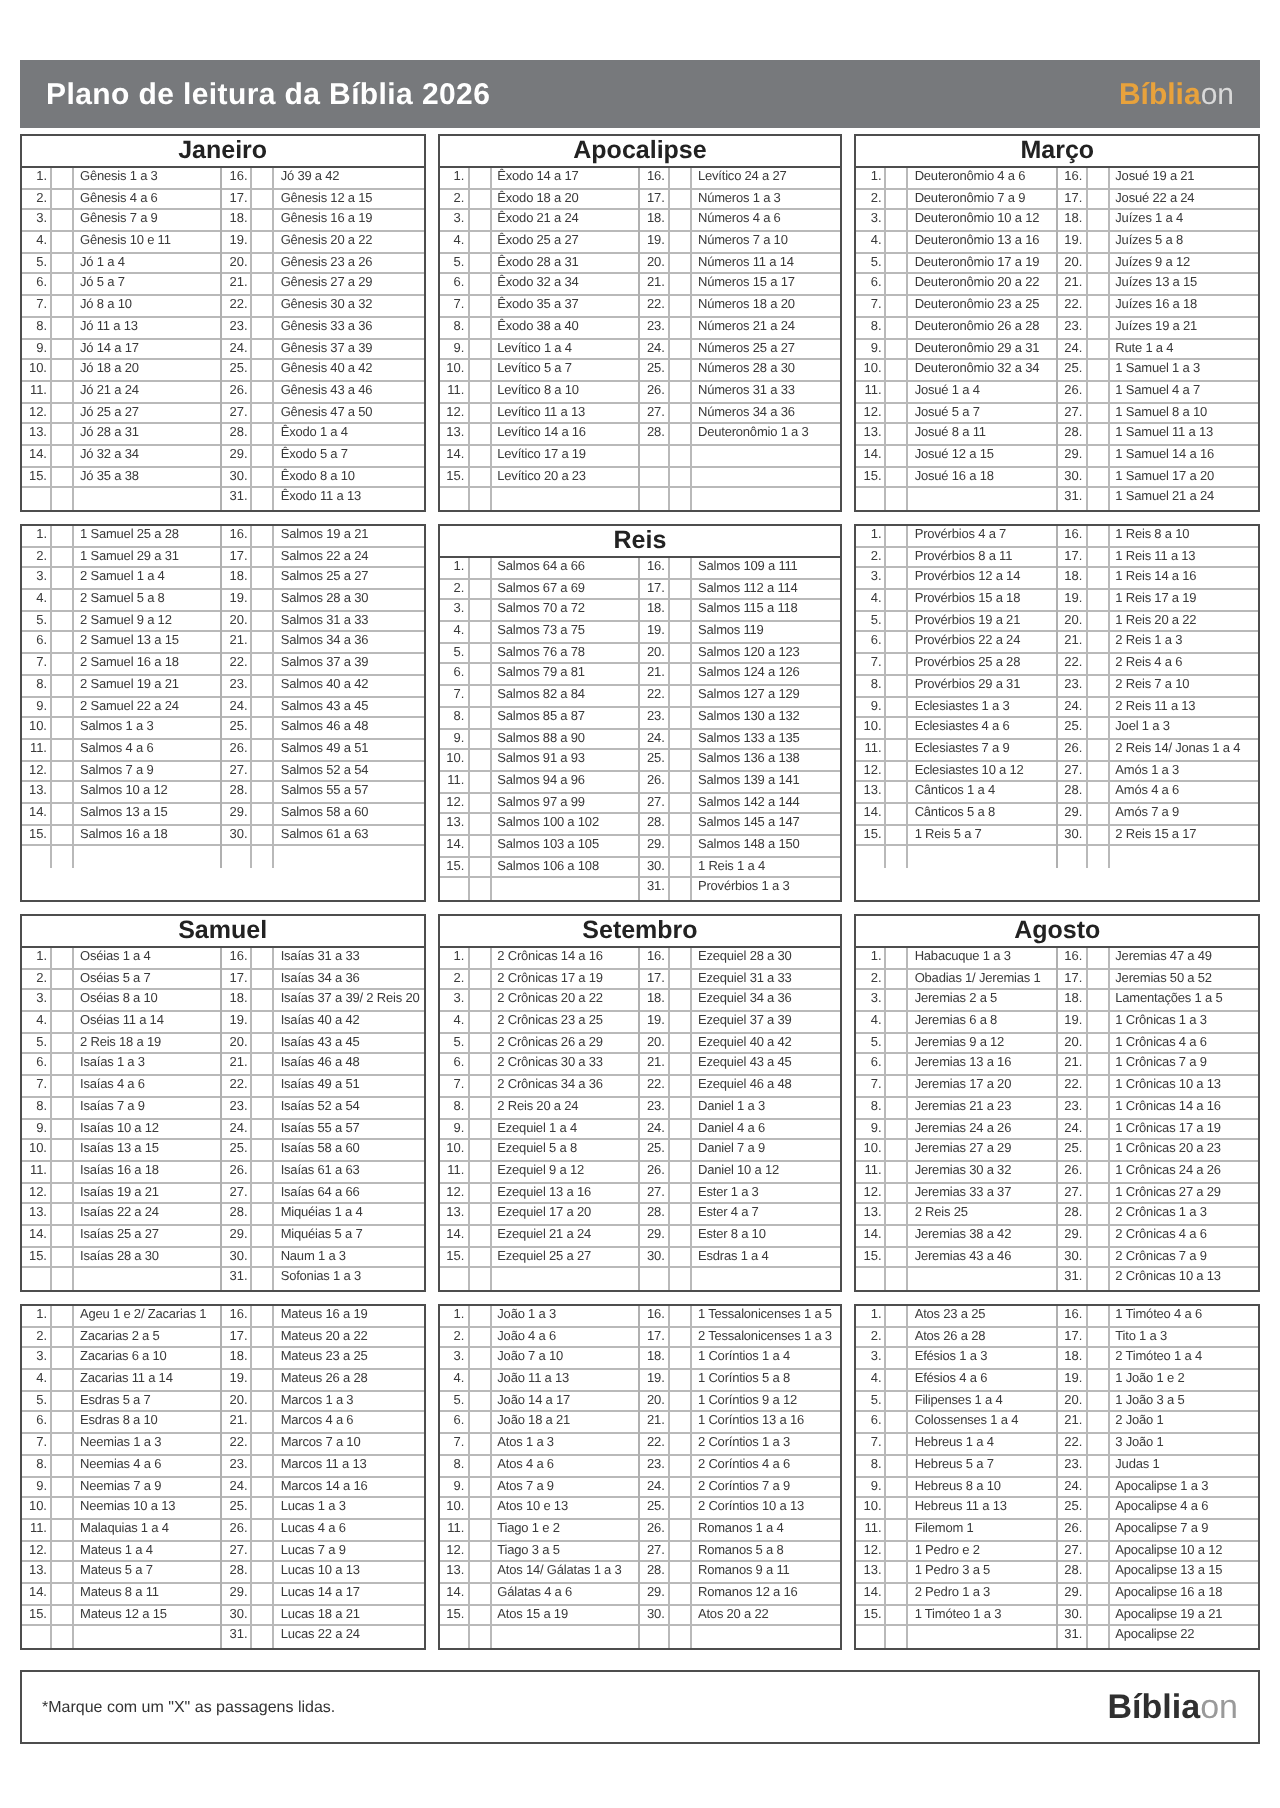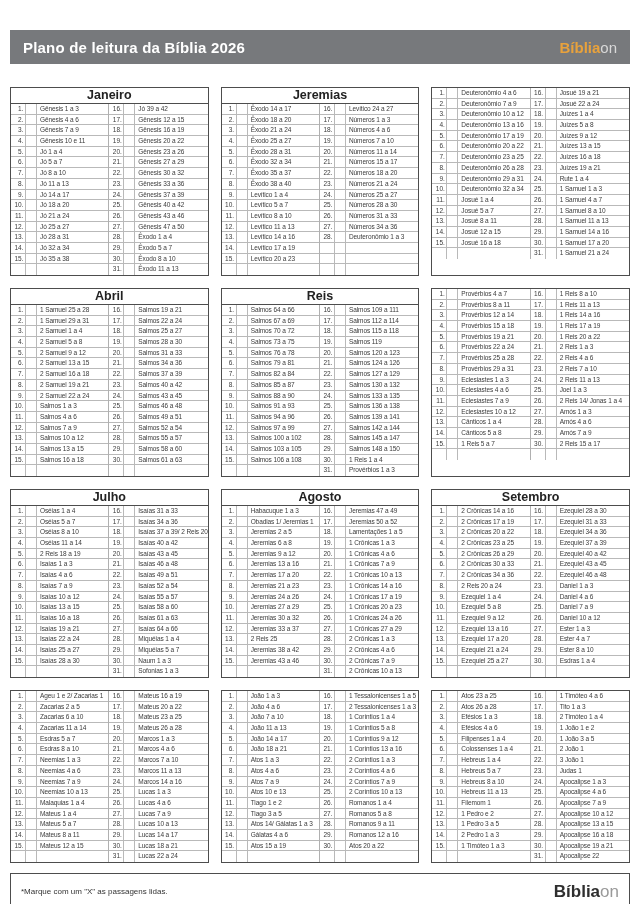--- a/index.html
+++ b/index.html
@@ -17,24 +17,24 @@
     display:flex; align-items:center; justify-content:space-between;
     padding:2px 13px;
   }
   .header-title { color:#ffffff; font-weight:bold; font-size:15px; letter-spacing:0.2px; }
   .logo { font-size:15px; }
   .logo .logo-primary { font-weight:bold; color:#e8a23c; }
   .logo .logo-secondary { color:#d9d9d9; }
 
   
   .months-grid {
-    margin-top:23px;
+    margin-top:3px;
     display:grid;
     grid-template-columns:repeat(3, 1fr);
-    column-gap:6px; row-gap:6px;gap:12px;
+    column-gap:6px; row-gap:6px;
   }
   .month { border:1px solid #4d4d4d; background:#fff; }
   .month-title {
     height:16px; line-height:15px; text-align:center;
     font-weight:bold; font-size:12.5px; color:#222;
     border-bottom:1px solid #4d4d4d;
   }
   .month-body { display:flex; }
   .month-half { width:50%; display:flex; flex-direction:column; }
   .month-half.left { border-right:1px solid #b0b0b0; }
@@ -238,21 +238,21 @@
             </div>
             <div class="day-row">
               <div class="cell-num">31.</div>
               <div class="cell-chk"></div>
               <div class="cell-txt">Êxodo 11 a 13</div>
             </div>
           </div>
         </div>
       </div>
       <div class="month">
-        <div class="month-title">Jeremias</div>
+        <div class="month-title">Apocalipse</div>
         <div class="month-body">
           <div class="month-half left">
             <div class="day-row">
               <div class="cell-num">1.</div>
               <div class="cell-chk"></div>
               <div class="cell-txt">Êxodo 14 a 17</div>
             </div>
             <div class="day-row">
               <div class="cell-num">2.</div>
               <div class="cell-chk"></div>
@@ -407,20 +407,21 @@
             </div>
             <div class="day-row">
               <div class="cell-num"></div>
               <div class="cell-chk"></div>
               <div class="cell-txt"></div>
             </div>
           </div>
         </div>
       </div>
       <div class="month">
+        <div class="month-title">Março</div>
         <div class="month-body">
           <div class="month-half left">
             <div class="day-row">
               <div class="cell-num">1.</div>
               <div class="cell-chk"></div>
               <div class="cell-txt">Deuteronômio 4 a 6</div>
             </div>
             <div class="day-row">
               <div class="cell-num">2.</div>
               <div class="cell-chk"></div>
@@ -575,21 +576,20 @@
             </div>
             <div class="day-row">
               <div class="cell-num">31.</div>
               <div class="cell-chk"></div>
               <div class="cell-txt">1 Samuel 21 a 24</div>
             </div>
           </div>
         </div>
       </div>
       <div class="month">
-        <div class="month-title">Abril</div>
         <div class="month-body">
           <div class="month-half left">
             <div class="day-row">
               <div class="cell-num">1.</div>
               <div class="cell-chk"></div>
               <div class="cell-txt">1 Samuel 25 a 28</div>
             </div>
             <div class="day-row">
               <div class="cell-num">2.</div>
               <div class="cell-chk"></div>
@@ -1081,21 +1081,21 @@
             </div>
             <div class="day-row">
               <div class="cell-num"></div>
               <div class="cell-chk"></div>
               <div class="cell-txt"></div>
             </div>
           </div>
         </div>
       </div>
       <div class="month">
-        <div class="month-title">Julho</div>
+        <div class="month-title">Samuel</div>
         <div class="month-body">
           <div class="month-half left">
             <div class="day-row">
               <div class="cell-num">1.</div>
               <div class="cell-chk"></div>
               <div class="cell-txt">Oséias 1 a 4</div>
             </div>
             <div class="day-row">
               <div class="cell-num">2.</div>
               <div class="cell-chk"></div>
@@ -1245,20 +1245,189 @@
             </div>
             <div class="day-row">
               <div class="cell-num">30.</div>
               <div class="cell-chk"></div>
               <div class="cell-txt">Naum 1 a 3</div>
             </div>
             <div class="day-row">
               <div class="cell-num">31.</div>
               <div class="cell-chk"></div>
               <div class="cell-txt">Sofonias 1 a 3</div>
+            </div>
+          </div>
+        </div>
+      </div>
+      <div class="month">
+        <div class="month-title">Setembro</div>
+        <div class="month-body">
+          <div class="month-half left">
+            <div class="day-row">
+              <div class="cell-num">1.</div>
+              <div class="cell-chk"></div>
+              <div class="cell-txt">2 Crônicas 14 a 16</div>
+            </div>
+            <div class="day-row">
+              <div class="cell-num">2.</div>
+              <div class="cell-chk"></div>
+              <div class="cell-txt">2 Crônicas 17 a 19</div>
+            </div>
+            <div class="day-row">
+              <div class="cell-num">3.</div>
+              <div class="cell-chk"></div>
+              <div class="cell-txt">2 Crônicas 20 a 22</div>
+            </div>
+            <div class="day-row">
+              <div class="cell-num">4.</div>
+              <div class="cell-chk"></div>
+              <div class="cell-txt">2 Crônicas 23 a 25</div>
+            </div>
+            <div class="day-row">
+              <div class="cell-num">5.</div>
+              <div class="cell-chk"></div>
+              <div class="cell-txt">2 Crônicas 26 a 29</div>
+            </div>
+            <div class="day-row">
+              <div class="cell-num">6.</div>
+              <div class="cell-chk"></div>
+              <div class="cell-txt">2 Crônicas 30 a 33</div>
+            </div>
+            <div class="day-row">
+              <div class="cell-num">7.</div>
+              <div class="cell-chk"></div>
+              <div class="cell-txt">2 Crônicas 34 a 36</div>
+            </div>
+            <div class="day-row">
+              <div class="cell-num">8.</div>
+              <div class="cell-chk"></div>
+              <div class="cell-txt">2 Reis 20 a 24</div>
+            </div>
+            <div class="day-row">
+              <div class="cell-num">9.</div>
+              <div class="cell-chk"></div>
+              <div class="cell-txt">Ezequiel 1 a 4</div>
+            </div>
+            <div class="day-row">
+              <div class="cell-num">10.</div>
+              <div class="cell-chk"></div>
+              <div class="cell-txt">Ezequiel 5 a 8</div>
+            </div>
+            <div class="day-row">
+              <div class="cell-num">11.</div>
+              <div class="cell-chk"></div>
+              <div class="cell-txt">Ezequiel 9 a 12</div>
+            </div>
+            <div class="day-row">
+              <div class="cell-num">12.</div>
+              <div class="cell-chk"></div>
+              <div class="cell-txt">Ezequiel 13 a 16</div>
+            </div>
+            <div class="day-row">
+              <div class="cell-num">13.</div>
+              <div class="cell-chk"></div>
+              <div class="cell-txt">Ezequiel 17 a 20</div>
+            </div>
+            <div class="day-row">
+              <div class="cell-num">14.</div>
+              <div class="cell-chk"></div>
+              <div class="cell-txt">Ezequiel 21 a 24</div>
+            </div>
+            <div class="day-row">
+              <div class="cell-num">15.</div>
+              <div class="cell-chk"></div>
+              <div class="cell-txt">Ezequiel 25 a 27</div>
+            </div>
+            <div class="day-row">
+              <div class="cell-num"></div>
+              <div class="cell-chk"></div>
+              <div class="cell-txt"></div>
+            </div>
+          </div>
+          <div class="month-half right">
+            <div class="day-row">
+              <div class="cell-num">16.</div>
+              <div class="cell-chk"></div>
+              <div class="cell-txt">Ezequiel 28 a 30</div>
+            </div>
+            <div class="day-row">
+              <div class="cell-num">17.</div>
+              <div class="cell-chk"></div>
+              <div class="cell-txt">Ezequiel 31 a 33</div>
+            </div>
+            <div class="day-row">
+              <div class="cell-num">18.</div>
+              <div class="cell-chk"></div>
+              <div class="cell-txt">Ezequiel 34 a 36</div>
+            </div>
+            <div class="day-row">
+              <div class="cell-num">19.</div>
+              <div class="cell-chk"></div>
+              <div class="cell-txt">Ezequiel 37 a 39</div>
+            </div>
+            <div class="day-row">
+              <div class="cell-num">20.</div>
+              <div class="cell-chk"></div>
+              <div class="cell-txt">Ezequiel 40 a 42</div>
+            </div>
+            <div class="day-row">
+              <div class="cell-num">21.</div>
+              <div class="cell-chk"></div>
+              <div class="cell-txt">Ezequiel 43 a 45</div>
+            </div>
+            <div class="day-row">
+              <div class="cell-num">22.</div>
+              <div class="cell-chk"></div>
+              <div class="cell-txt">Ezequiel 46 a 48</div>
+            </div>
+            <div class="day-row">
+              <div class="cell-num">23.</div>
+              <div class="cell-chk"></div>
+              <div class="cell-txt">Daniel 1 a 3</div>
+            </div>
+            <div class="day-row">
+              <div class="cell-num">24.</div>
+              <div class="cell-chk"></div>
+              <div class="cell-txt">Daniel 4 a 6</div>
+            </div>
+            <div class="day-row">
+              <div class="cell-num">25.</div>
+              <div class="cell-chk"></div>
+              <div class="cell-txt">Daniel 7 a 9</div>
+            </div>
+            <div class="day-row">
+              <div class="cell-num">26.</div>
+              <div class="cell-chk"></div>
+              <div class="cell-txt">Daniel 10 a 12</div>
+            </div>
+            <div class="day-row">
+              <div class="cell-num">27.</div>
+              <div class="cell-chk"></div>
+              <div class="cell-txt">Ester 1 a 3</div>
+            </div>
+            <div class="day-row">
+              <div class="cell-num">28.</div>
+              <div class="cell-chk"></div>
+              <div class="cell-txt">Ester 4 a 7</div>
+            </div>
+            <div class="day-row">
+              <div class="cell-num">29.</div>
+              <div class="cell-chk"></div>
+              <div class="cell-txt">Ester 8 a 10</div>
+            </div>
+            <div class="day-row">
+              <div class="cell-num">30.</div>
+              <div class="cell-chk"></div>
+              <div class="cell-txt">Esdras 1 a 4</div>
+            </div>
+            <div class="day-row">
+              <div class="cell-num"></div>
+              <div class="cell-chk"></div>
+              <div class="cell-txt"></div>
             </div>
           </div>
         </div>
       </div>
       <div class="month">
         <div class="month-title">Agosto</div>
         <div class="month-body">
           <div class="month-half left">
             <div class="day-row">
               <div class="cell-num">1.</div>
@@ -1414,189 +1583,20 @@
             </div>
             <div class="day-row">
               <div class="cell-num">30.</div>
               <div class="cell-chk"></div>
               <div class="cell-txt">2 Crônicas 7 a 9</div>
             </div>
             <div class="day-row">
               <div class="cell-num">31.</div>
               <div class="cell-chk"></div>
               <div class="cell-txt">2 Crônicas 10 a 13</div>
-            </div>
-          </div>
-        </div>
-      </div>
-      <div class="month">
-        <div class="month-title">Setembro</div>
-        <div class="month-body">
-          <div class="month-half left">
-            <div class="day-row">
-              <div class="cell-num">1.</div>
-              <div class="cell-chk"></div>
-              <div class="cell-txt">2 Crônicas 14 a 16</div>
-            </div>
-            <div class="day-row">
-              <div class="cell-num">2.</div>
-              <div class="cell-chk"></div>
-              <div class="cell-txt">2 Crônicas 17 a 19</div>
-            </div>
-            <div class="day-row">
-              <div class="cell-num">3.</div>
-              <div class="cell-chk"></div>
-              <div class="cell-txt">2 Crônicas 20 a 22</div>
-            </div>
-            <div class="day-row">
-              <div class="cell-num">4.</div>
-              <div class="cell-chk"></div>
-              <div class="cell-txt">2 Crônicas 23 a 25</div>
-            </div>
-            <div class="day-row">
-              <div class="cell-num">5.</div>
-              <div class="cell-chk"></div>
-              <div class="cell-txt">2 Crônicas 26 a 29</div>
-            </div>
-            <div class="day-row">
-              <div class="cell-num">6.</div>
-              <div class="cell-chk"></div>
-              <div class="cell-txt">2 Crônicas 30 a 33</div>
-            </div>
-            <div class="day-row">
-              <div class="cell-num">7.</div>
-              <div class="cell-chk"></div>
-              <div class="cell-txt">2 Crônicas 34 a 36</div>
-            </div>
-            <div class="day-row">
-              <div class="cell-num">8.</div>
-              <div class="cell-chk"></div>
-              <div class="cell-txt">2 Reis 20 a 24</div>
-            </div>
-            <div class="day-row">
-              <div class="cell-num">9.</div>
-              <div class="cell-chk"></div>
-              <div class="cell-txt">Ezequiel 1 a 4</div>
-            </div>
-            <div class="day-row">
-              <div class="cell-num">10.</div>
-              <div class="cell-chk"></div>
-              <div class="cell-txt">Ezequiel 5 a 8</div>
-            </div>
-            <div class="day-row">
-              <div class="cell-num">11.</div>
-              <div class="cell-chk"></div>
-              <div class="cell-txt">Ezequiel 9 a 12</div>
-            </div>
-            <div class="day-row">
-              <div class="cell-num">12.</div>
-              <div class="cell-chk"></div>
-              <div class="cell-txt">Ezequiel 13 a 16</div>
-            </div>
-            <div class="day-row">
-              <div class="cell-num">13.</div>
-              <div class="cell-chk"></div>
-              <div class="cell-txt">Ezequiel 17 a 20</div>
-            </div>
-            <div class="day-row">
-              <div class="cell-num">14.</div>
-              <div class="cell-chk"></div>
-              <div class="cell-txt">Ezequiel 21 a 24</div>
-            </div>
-            <div class="day-row">
-              <div class="cell-num">15.</div>
-              <div class="cell-chk"></div>
-              <div class="cell-txt">Ezequiel 25 a 27</div>
-            </div>
-            <div class="day-row">
-              <div class="cell-num"></div>
-              <div class="cell-chk"></div>
-              <div class="cell-txt"></div>
-            </div>
-          </div>
-          <div class="month-half right">
-            <div class="day-row">
-              <div class="cell-num">16.</div>
-              <div class="cell-chk"></div>
-              <div class="cell-txt">Ezequiel 28 a 30</div>
-            </div>
-            <div class="day-row">
-              <div class="cell-num">17.</div>
-              <div class="cell-chk"></div>
-              <div class="cell-txt">Ezequiel 31 a 33</div>
-            </div>
-            <div class="day-row">
-              <div class="cell-num">18.</div>
-              <div class="cell-chk"></div>
-              <div class="cell-txt">Ezequiel 34 a 36</div>
-            </div>
-            <div class="day-row">
-              <div class="cell-num">19.</div>
-              <div class="cell-chk"></div>
-              <div class="cell-txt">Ezequiel 37 a 39</div>
-            </div>
-            <div class="day-row">
-              <div class="cell-num">20.</div>
-              <div class="cell-chk"></div>
-              <div class="cell-txt">Ezequiel 40 a 42</div>
-            </div>
-            <div class="day-row">
-              <div class="cell-num">21.</div>
-              <div class="cell-chk"></div>
-              <div class="cell-txt">Ezequiel 43 a 45</div>
-            </div>
-            <div class="day-row">
-              <div class="cell-num">22.</div>
-              <div class="cell-chk"></div>
-              <div class="cell-txt">Ezequiel 46 a 48</div>
-            </div>
-            <div class="day-row">
-              <div class="cell-num">23.</div>
-              <div class="cell-chk"></div>
-              <div class="cell-txt">Daniel 1 a 3</div>
-            </div>
-            <div class="day-row">
-              <div class="cell-num">24.</div>
-              <div class="cell-chk"></div>
-              <div class="cell-txt">Daniel 4 a 6</div>
-            </div>
-            <div class="day-row">
-              <div class="cell-num">25.</div>
-              <div class="cell-chk"></div>
-              <div class="cell-txt">Daniel 7 a 9</div>
-            </div>
-            <div class="day-row">
-              <div class="cell-num">26.</div>
-              <div class="cell-chk"></div>
-              <div class="cell-txt">Daniel 10 a 12</div>
-            </div>
-            <div class="day-row">
-              <div class="cell-num">27.</div>
-              <div class="cell-chk"></div>
-              <div class="cell-txt">Ester 1 a 3</div>
-            </div>
-            <div class="day-row">
-              <div class="cell-num">28.</div>
-              <div class="cell-chk"></div>
-              <div class="cell-txt">Ester 4 a 7</div>
-            </div>
-            <div class="day-row">
-              <div class="cell-num">29.</div>
-              <div class="cell-chk"></div>
-              <div class="cell-txt">Ester 8 a 10</div>
-            </div>
-            <div class="day-row">
-              <div class="cell-num">30.</div>
-              <div class="cell-chk"></div>
-              <div class="cell-txt">Esdras 1 a 4</div>
-            </div>
-            <div class="day-row">
-              <div class="cell-num"></div>
-              <div class="cell-chk"></div>
-              <div class="cell-txt"></div>
             </div>
           </div>
         </div>
       </div>
       <div class="month">
         <div class="month-body">
           <div class="month-half left">
             <div class="day-row">
               <div class="cell-num">1.</div>
               <div class="cell-chk"></div>

